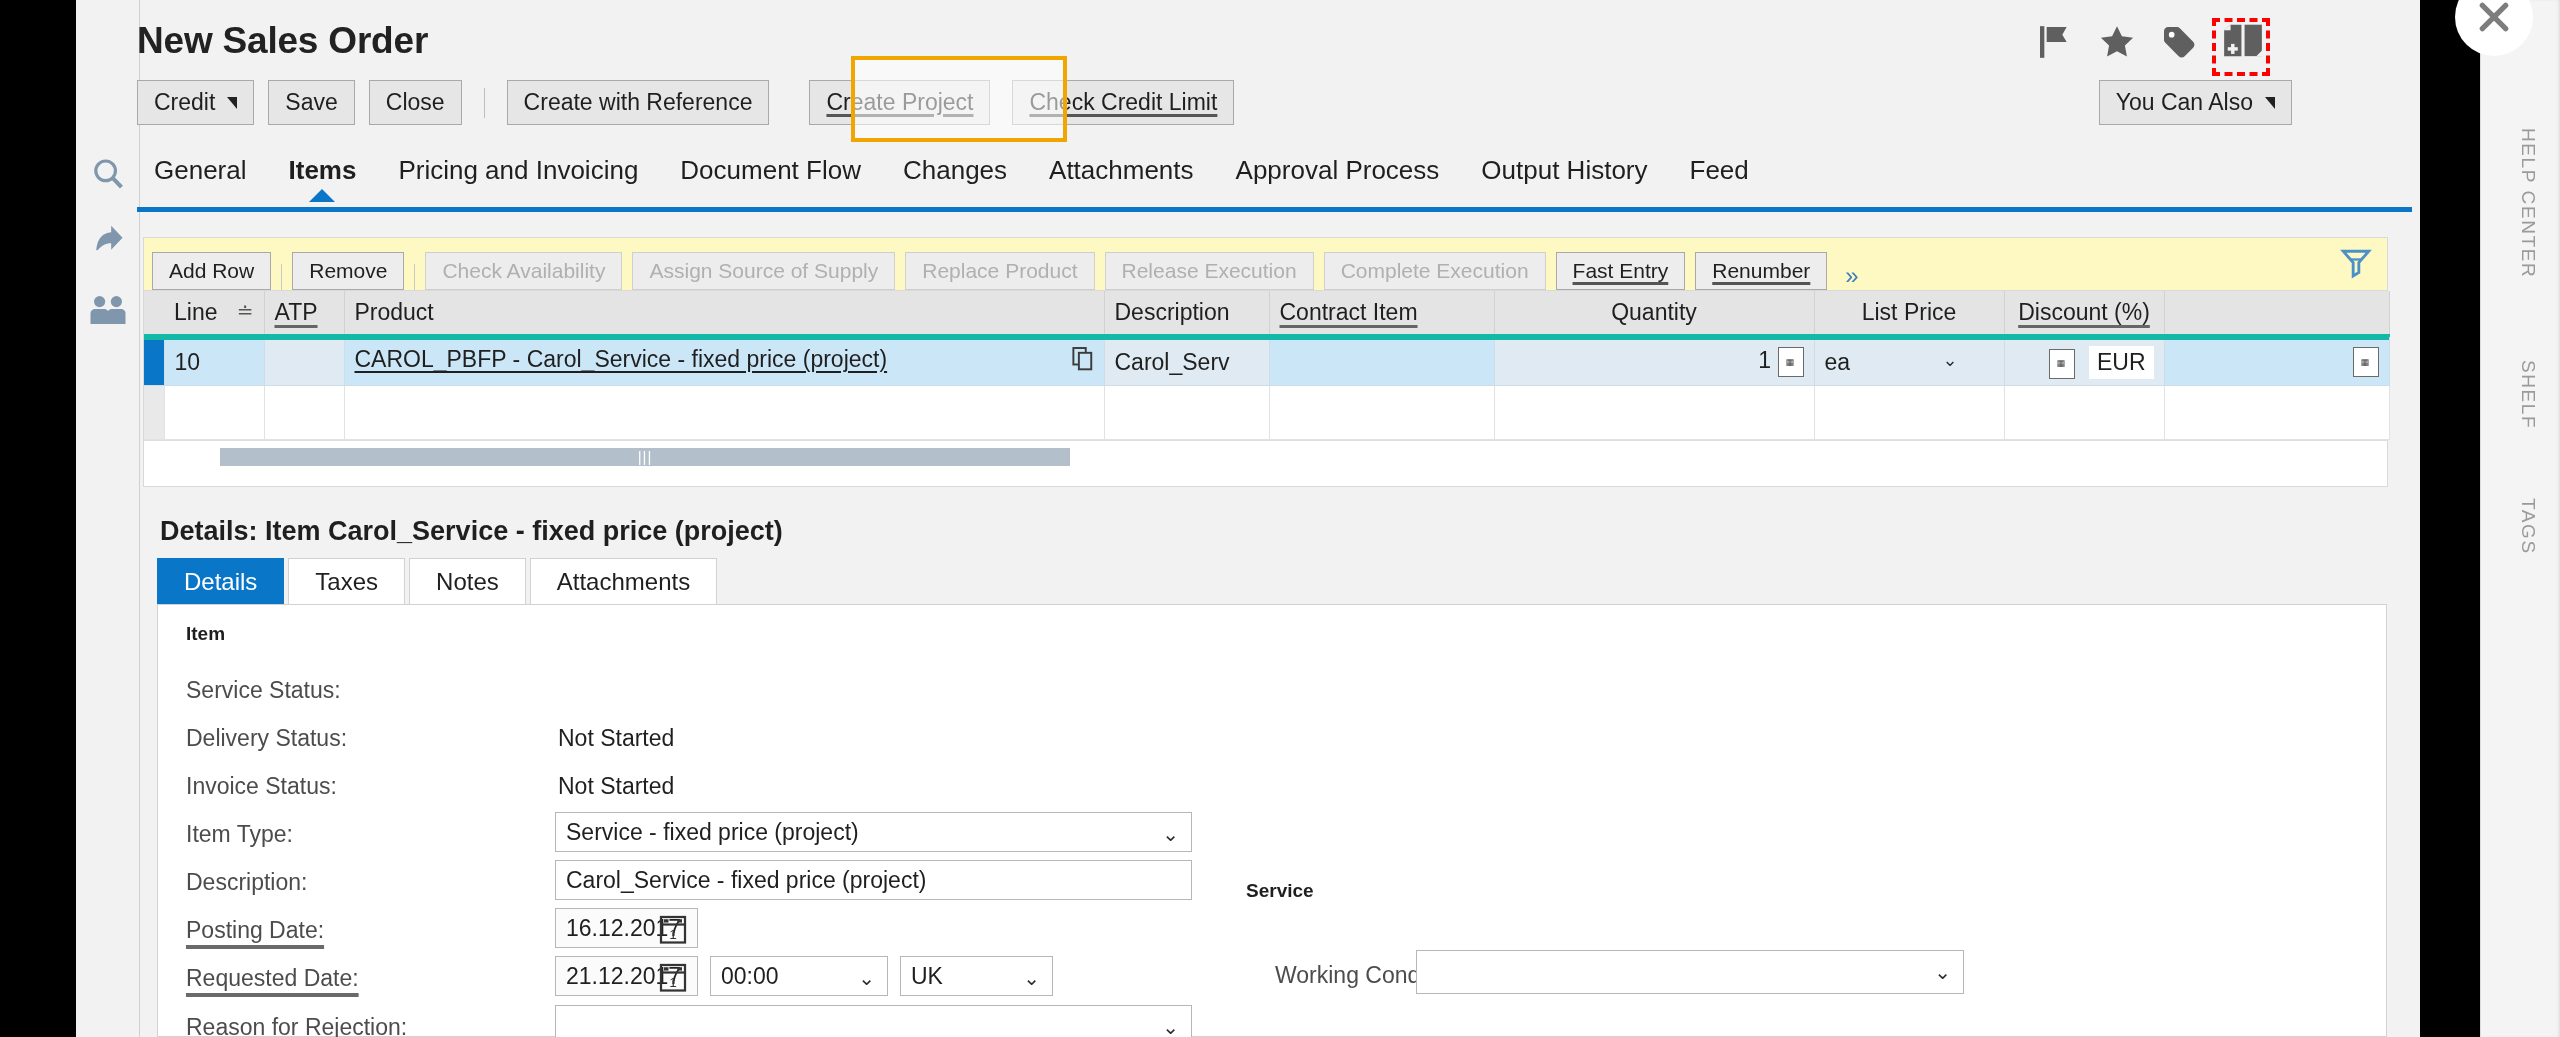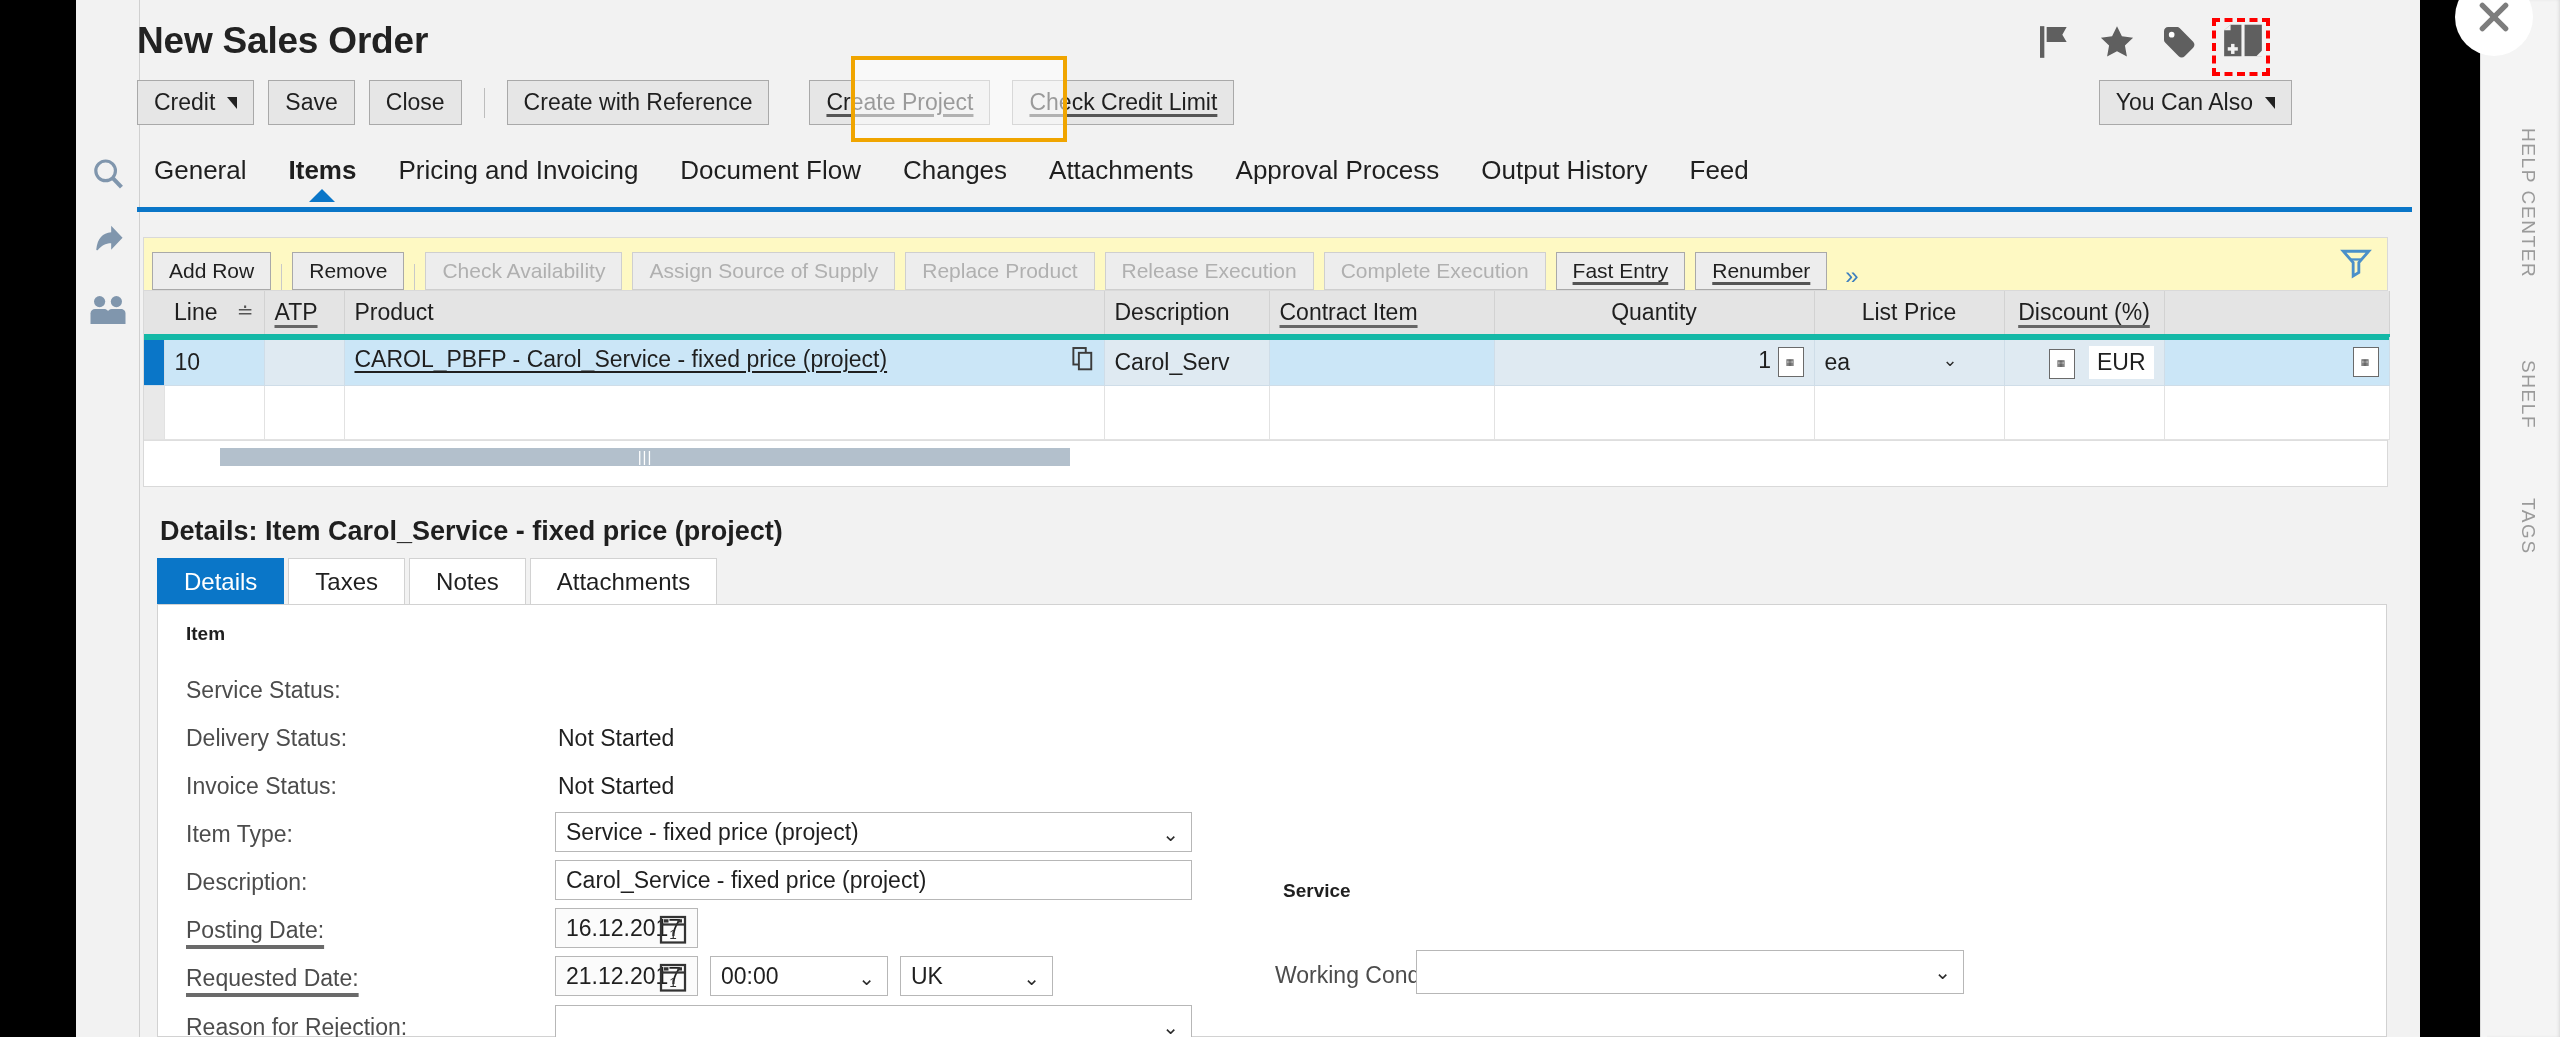--- a/index.html
+++ b/index.html
@@ -623,21 +623,21 @@
         <span>UK</span>
         <span class="caret">⌄</span>
       </div>
 
       <div class="frow-label req" style="left:28px; top:409px">Reason for Rejection:</div>
       <div class="fld select" style="left:397px; top:400px; width:637px">
         <span></span>
         <span class="caret">⌄</span>
       </div>
 
-      <div class="sec-title" style="left:1125px; top:275px">Service</div>
+      <div class="sec-title" style="left:1088px; top:275px">Service</div>
       <div class="frow-label" style="left:1117px; top:357px">Working Condition:</div>
       <div class="fld select" style="left:1258px; top:345px; width:548px; height:44px">
         <span></span>
         <span class="caret">⌄</span>
       </div>
     </div>
   </div>
 
   <div class="hl-box"></div>
 

